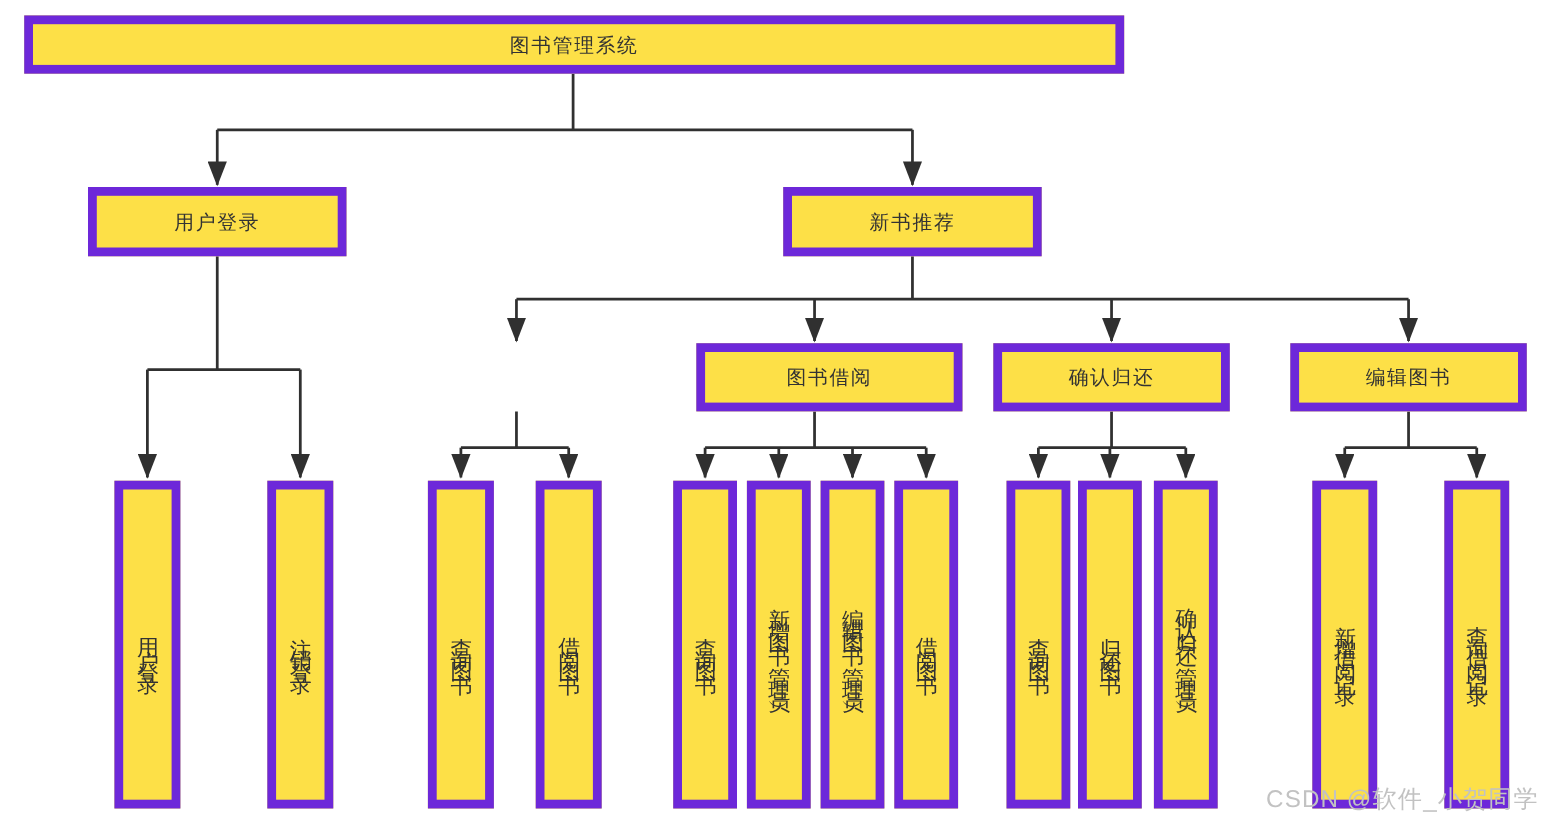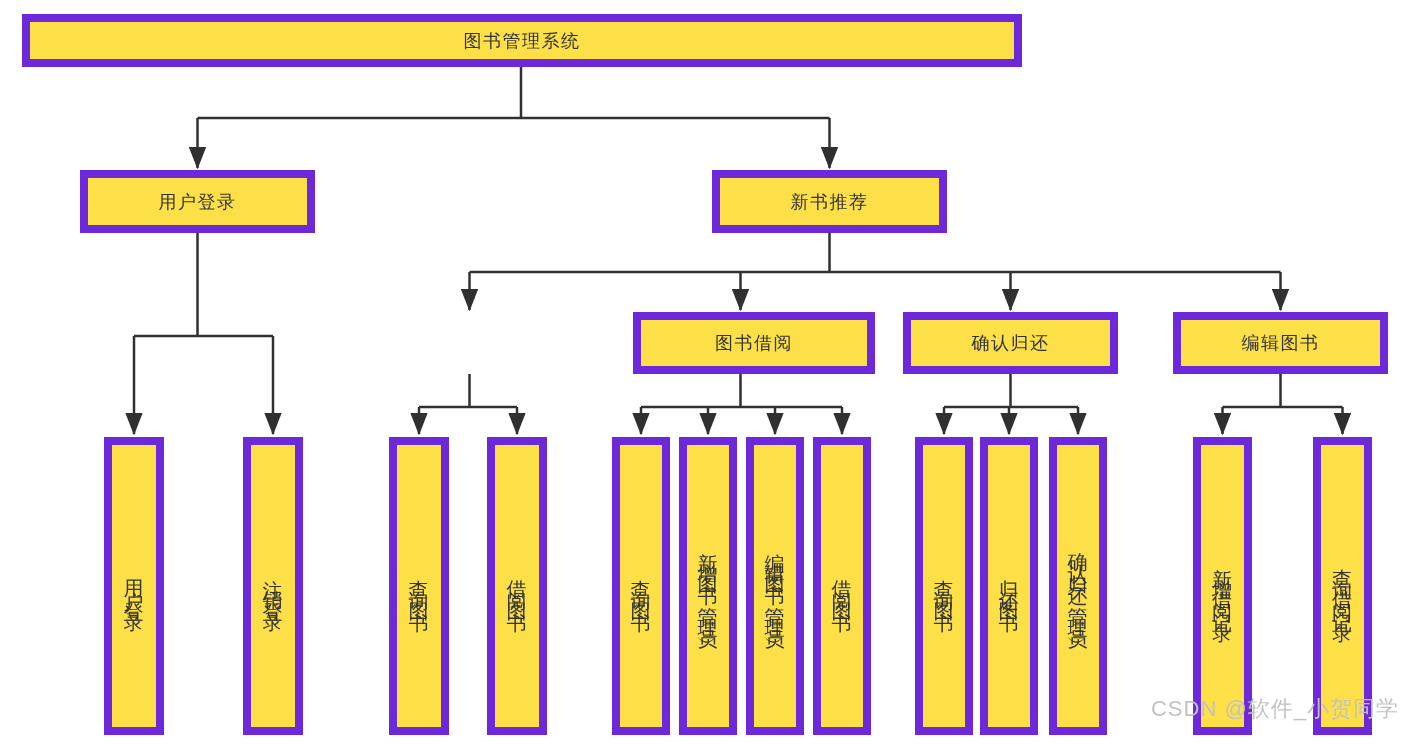--- a/index.html
+++ b/index.html
@@ -26,21 +26,21 @@
     writing-mode:vertical-rl;
     text-orientation:mixed;
     font-size:20px;
     letter-spacing:11px;
     line-height:1;
     padding:6px 0;
   }
   .watermark{
     position:absolute;
     right:6px;
-    bottom:23px;
+    bottom:5px;
     font-size:22px;
     color:#c2c2c2;
     letter-spacing:1px;
     white-space:nowrap;
     text-align:right;
   }
 </style>
 </head>
 <body>
 

